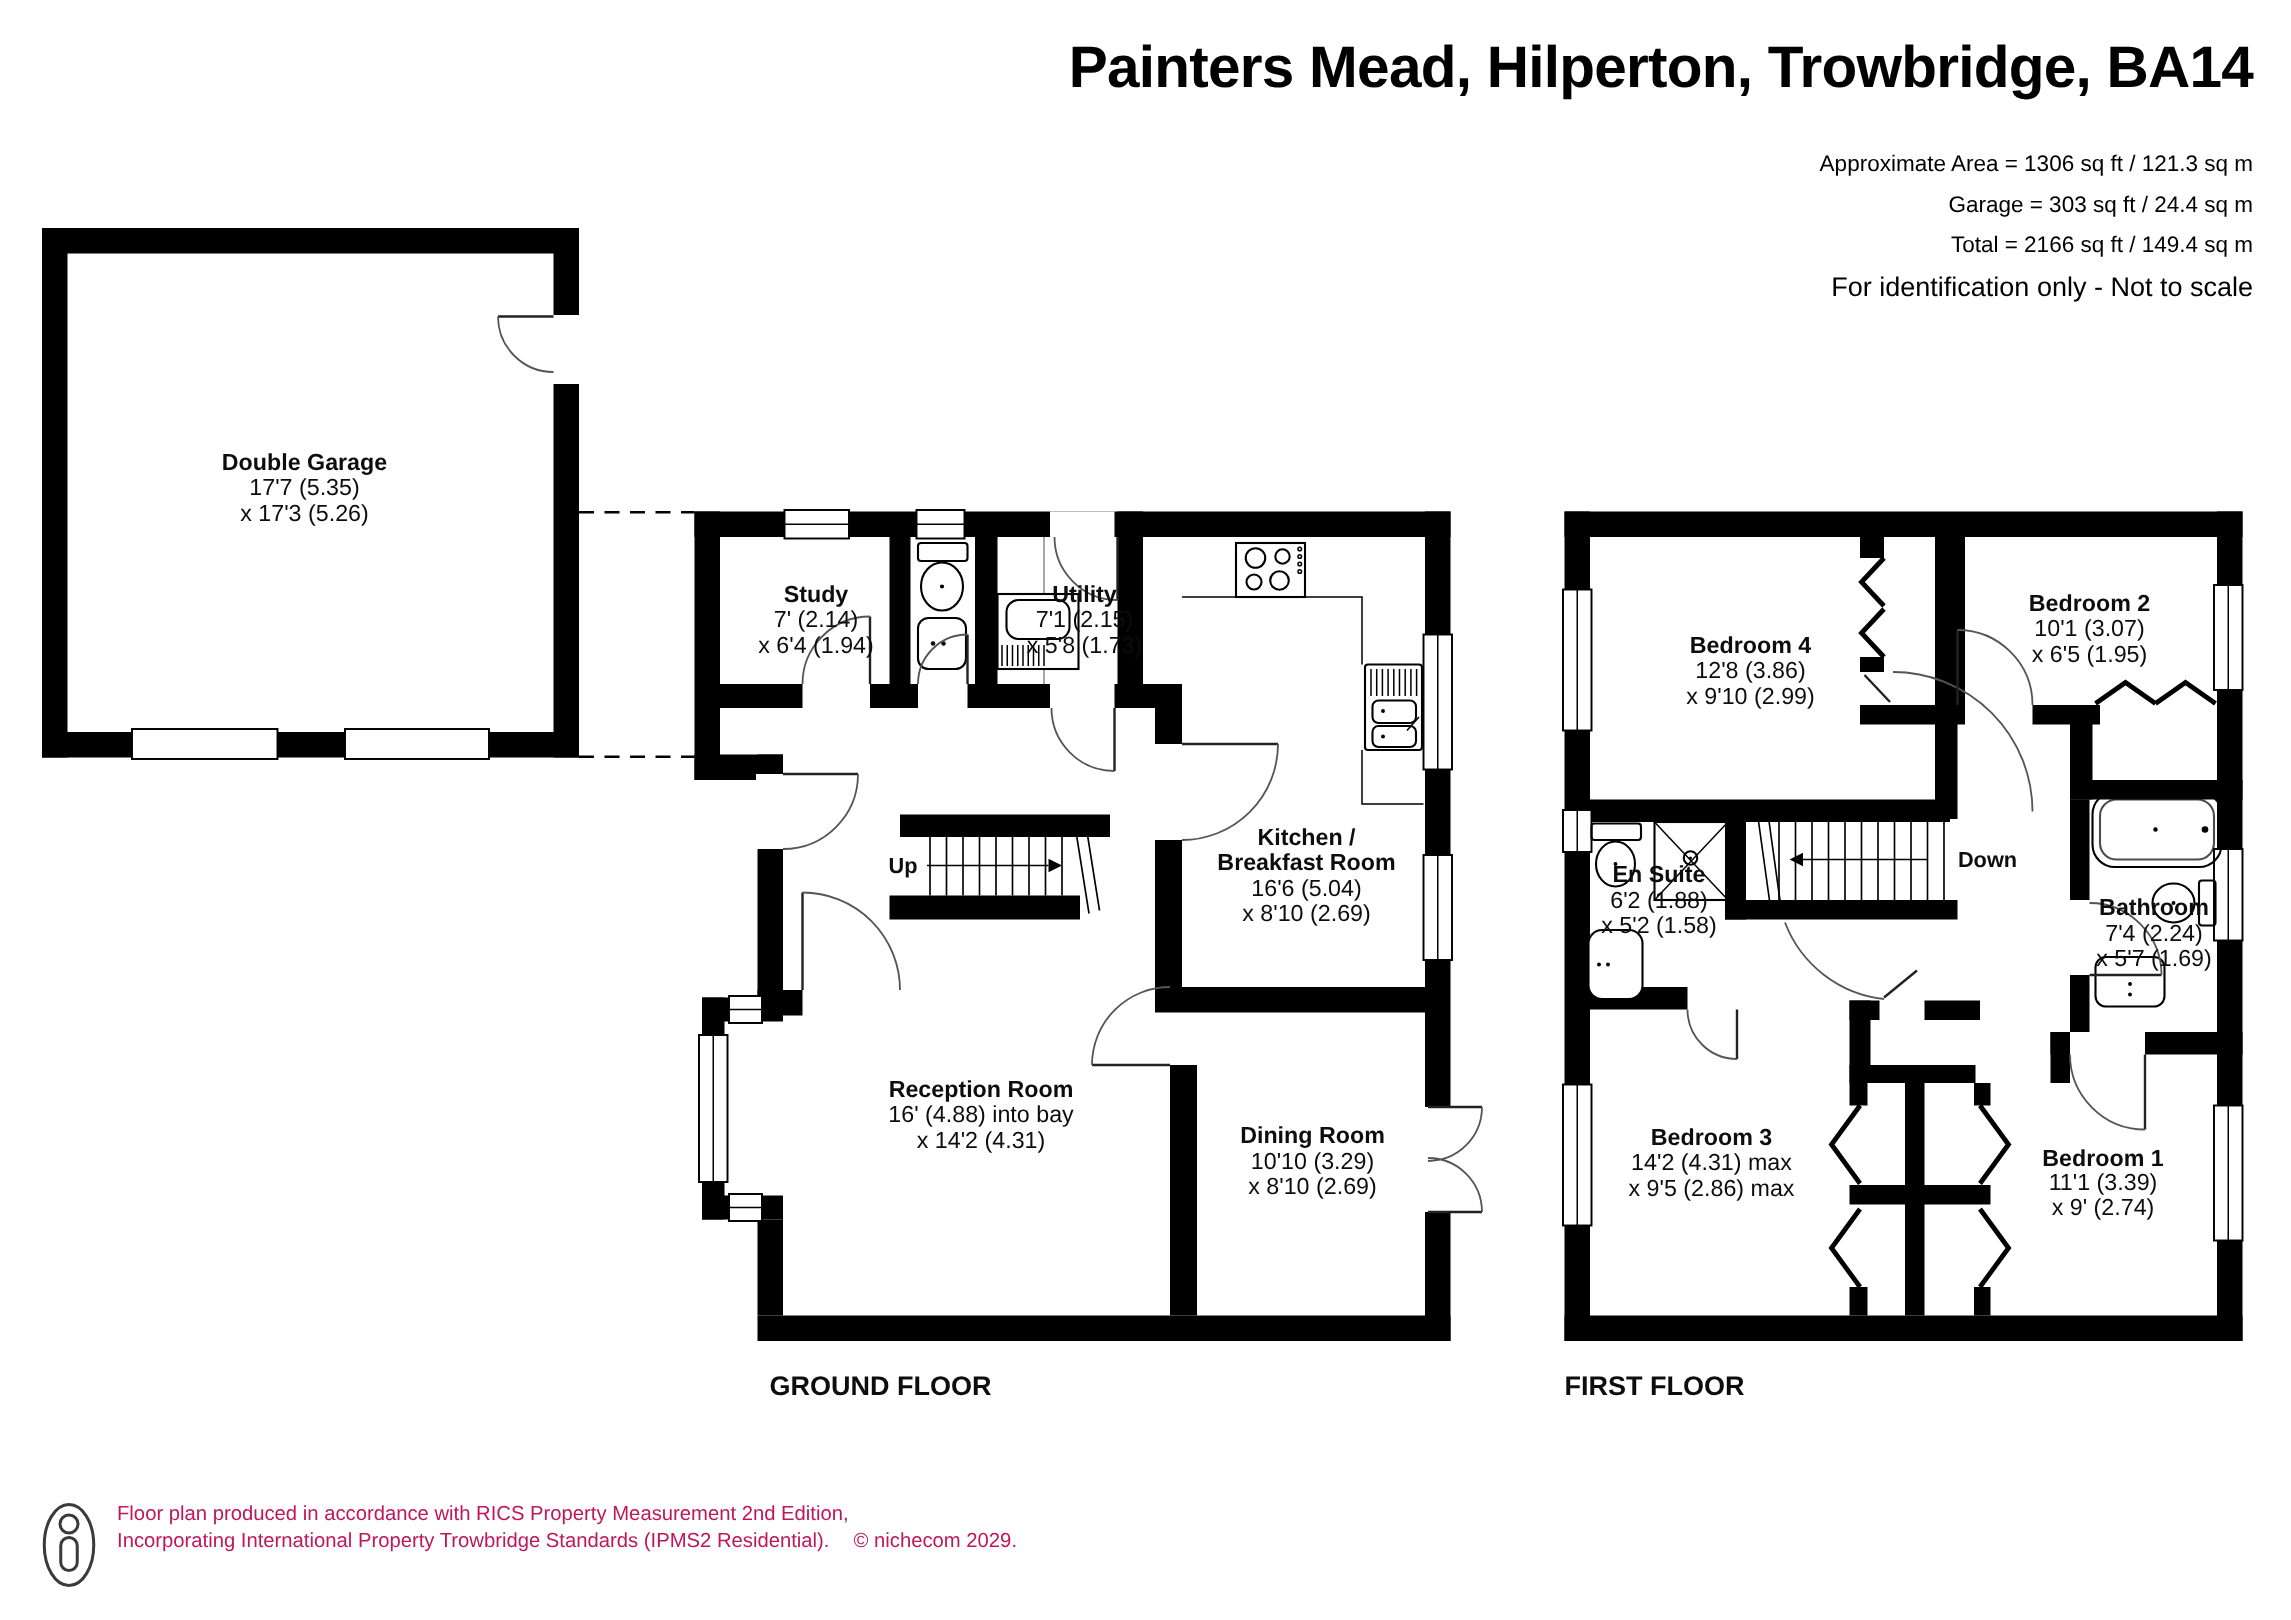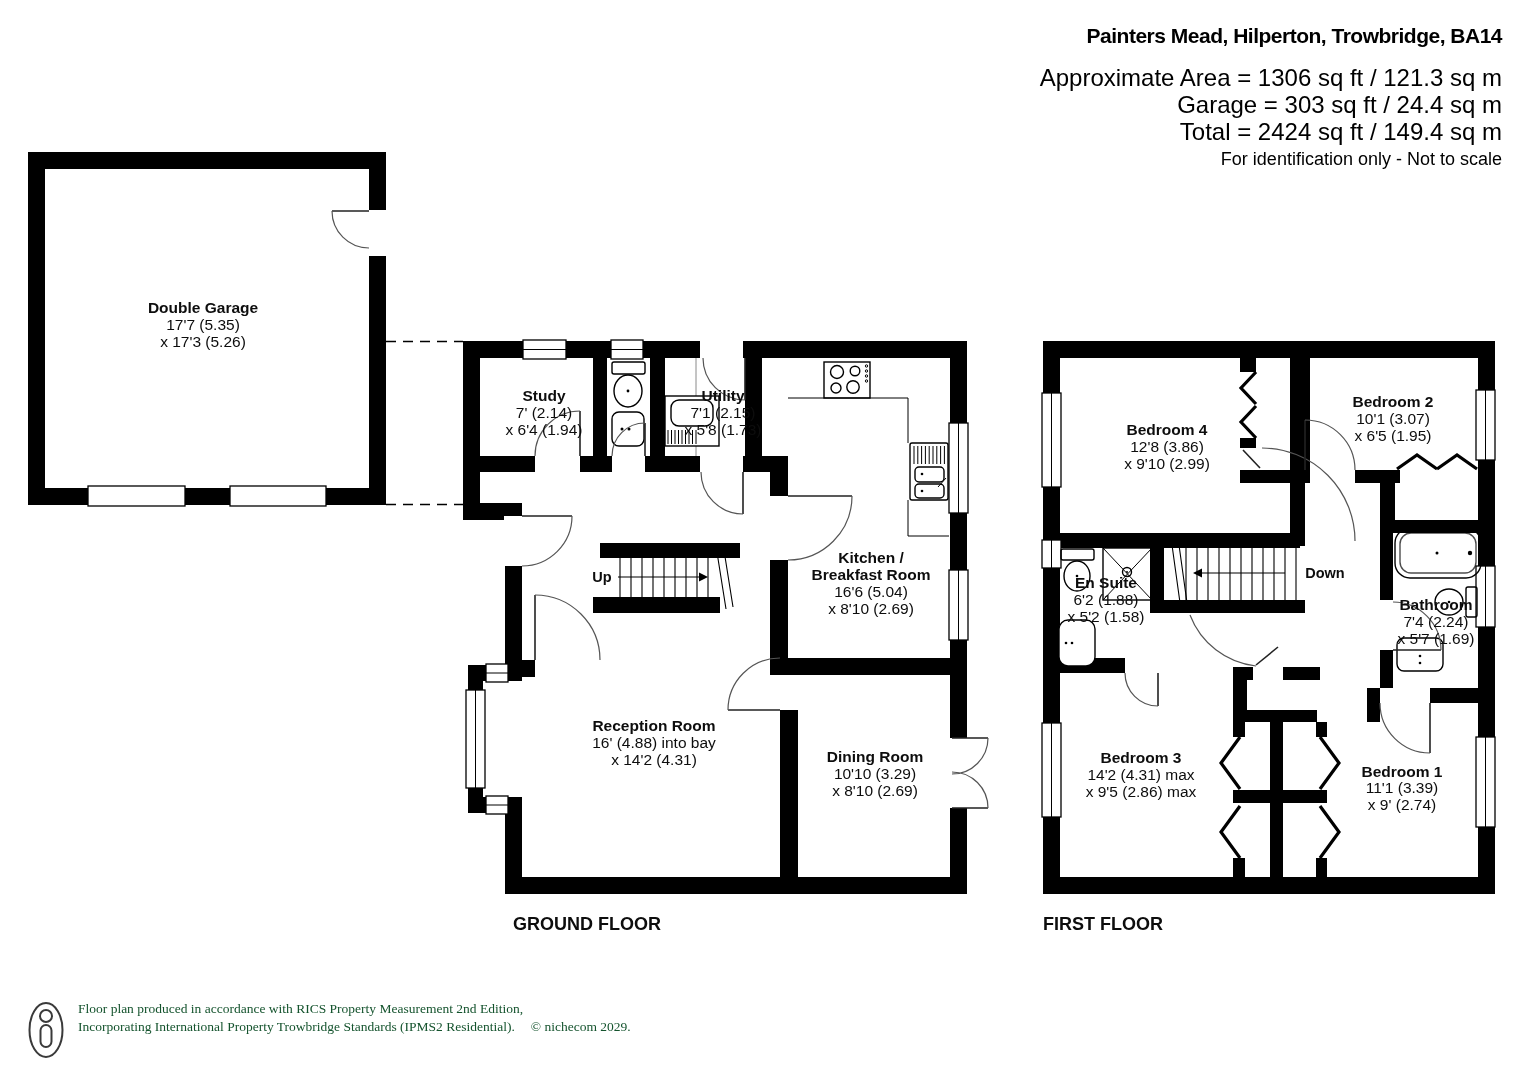--- a/index.html
+++ b/index.html
@@ -1,25 +1,25 @@
 <!DOCTYPE html>
 <html><head>
 <meta charset="utf-8">
 <style>
   html,body{margin:0;padding:0;}
   body{
     width:1527px;height:1080px;position:relative;background:#fff;
     font-family:"Liberation Sans", sans-serif;color:#000;overflow:hidden;
   }
   .hdr{position:absolute;right:25px;top:24px;text-align:right;}
-  .hdr .title{font-size:21px;font-weight:bold;letter-spacing:-0.5px;}
-  .hdr .areas{margin-top:16px;font-size:24px;line-height:27px;}
+  .hdr .title{font-size:39px;font-weight:bold;letter-spacing:-0.5px;}
+  .hdr .areas{margin-top:28px;font-size:15px;line-height:27px;}
   .hdr .note{margin-top:4px;font-size:18px;}
   .ftr{position:absolute;left:26px;top:1000px;display:flex;align-items:flex-start;}
-  .ftr .txt{margin-left:12px;font-size:13.5px;line-height:18px;color:#14532d;font-family:Liberation Serif, serif;}
+  .ftr .txt{margin-left:12px;font-size:13.5px;line-height:18px;color:#be185d;}
   .ftr .cp{margin-left:16px;}
   .ftr .ref{margin-left:16px;}
   svg.plan{position:absolute;left:0;top:0;}
   .w{fill:#000;}
   .win{fill:#fff;stroke:#000;stroke-width:1.3;}
   .op{fill:#fff;}
   .fx{fill:none;stroke:#000;stroke-width:1.4;}
   .fxw{fill:#fff;stroke:#000;stroke-width:1.4;}
   .thin{fill:none;stroke:#000;stroke-width:1;}
   .gray{fill:none;stroke:#8a8a8a;stroke-width:1;}
@@ -34,21 +34,21 @@
   text.ud{font:bold 14.5px "Liberation Sans",sans-serif;fill:#0d0d0d;}
 </style>
 </head>
 <body>
 
 <div class="hdr">
   <div class="title">Painters Mead, Hilperton, Trowbridge, BA14</div>
   <div class="areas">
     <div>Approximate Area = 1306 sq ft / 121.3 sq m</div>
     <div>Garage = 303 sq ft / 24.4 sq m</div>
-    <div>Total = 2424 sq ft / 149.4 sq m</div>
+    <div>Total = 2166 sq ft / 149.4 sq m</div>
   </div>
   <div class="note">For identification only - Not to scale</div>
 </div>
 
 <svg class="plan" width="1527" height="1080" viewBox="0 0 1527 1080">
 
   <g>
     <rect class="w" x="28" y="152" width="358" height="17"></rect>
     <rect class="w" x="28" y="152" width="17" height="353"></rect>
     <rect class="w" x="28" y="488" width="358" height="17"></rect>

